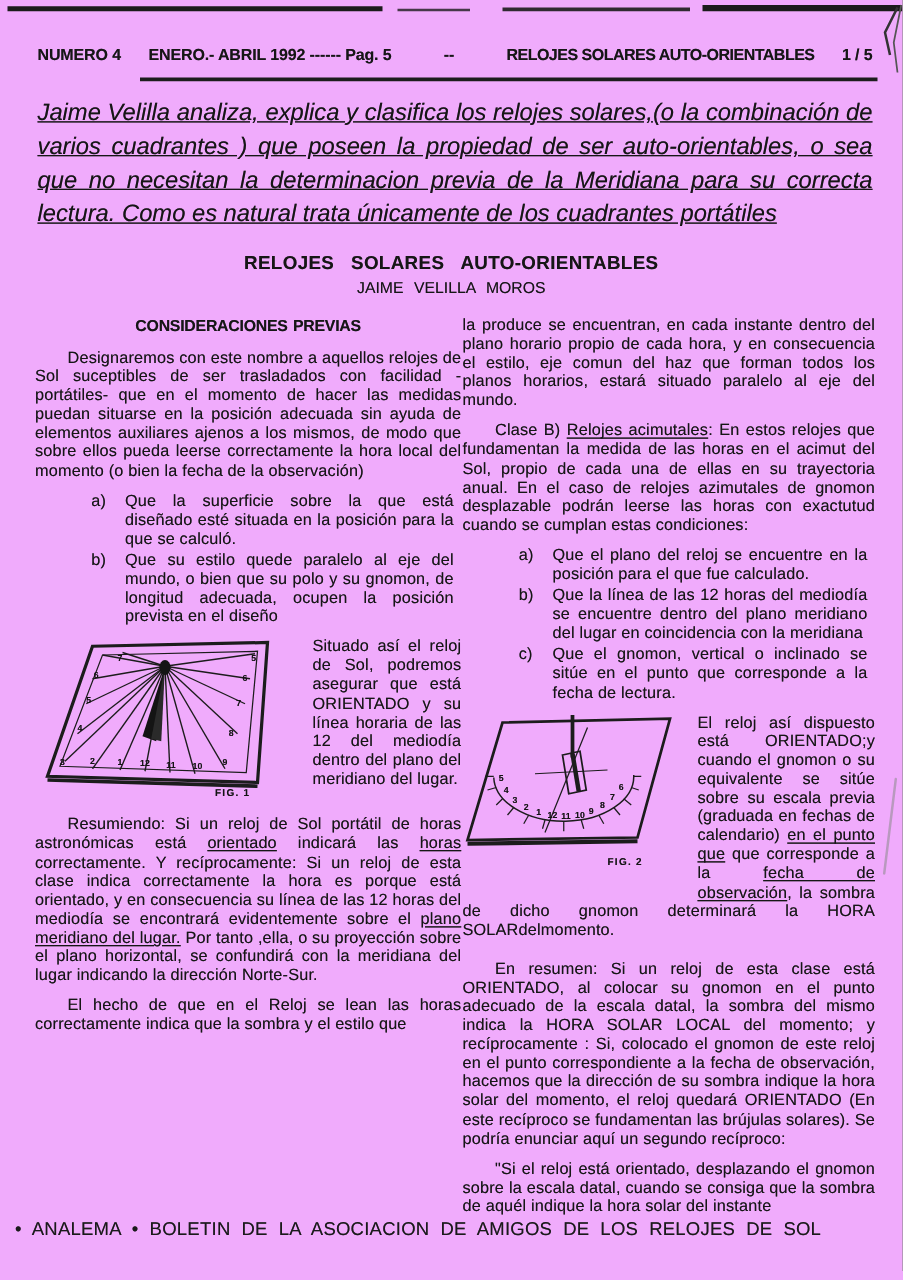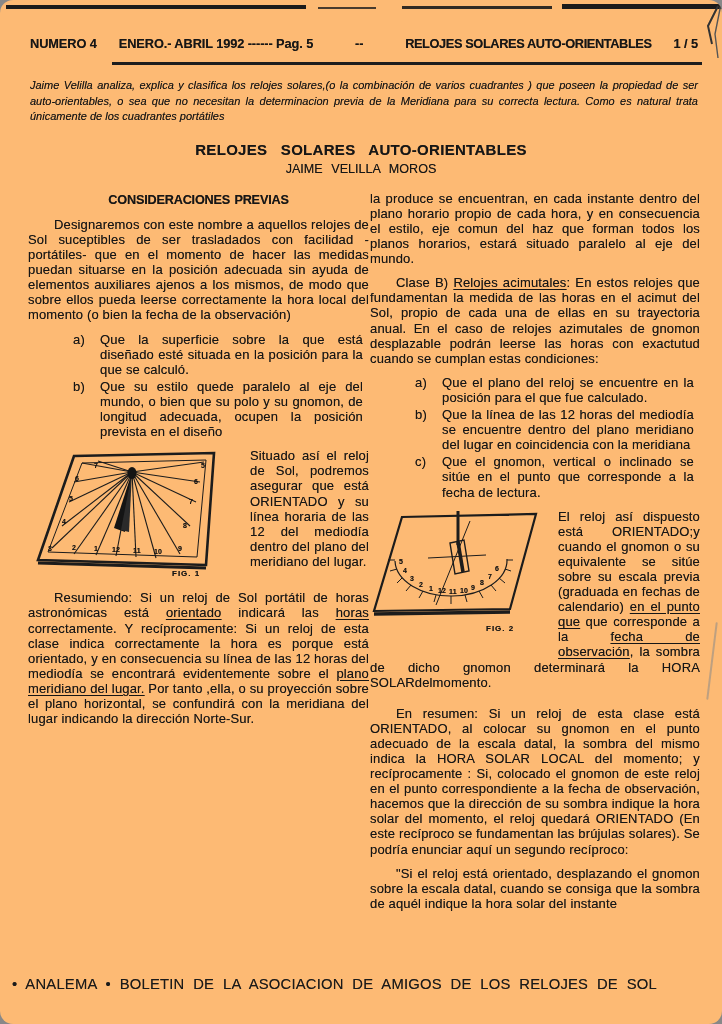--- a/index.html
+++ b/index.html
@@ -1,36 +1,36 @@
 <!DOCTYPE html>
 <html><head>
 <meta charset="utf-8">
 <style>
   html,body{margin:0;padding:0;background:#888;}
-  .page{position:relative;width:722px;height:1024px;background:#fdba74;overflow:hidden;
+  .page{position:relative;width:722px;height:1024px;background:#f0abfc;overflow:hidden;
         font-family:"Liberation Sans",sans-serif;color:#161616;
-        text-shadow:0 0 .4px rgba(20,20,20,.55);border-radius:13px;}
+        text-shadow:0 0 .4px rgba(20,20,20,.55);}
   
   .topline span{position:absolute;background:#1b1b1b;display:block;}
   .seg1{left:6px;top:5px;width:300px;height:4px;}
   .seg2{left:318px;top:7px;width:58px;height:2px;opacity:.8;}
   .seg3{left:402px;top:6px;width:150px;height:3px;opacity:.9;}
   .seg4{left:562px;top:4px;width:160px;height:5px;}
   .corner-svg{position:absolute;right:0;top:0;}
   .edge-smudge{position:absolute;right:9px;top:622px;width:2px;height:78px;background:#8a8a8a;
                transform:rotate(7deg);opacity:.55;border-radius:2px;}
   
   .hdr{display:flex;align-items:baseline;padding:36px 24px 0 30px;font-weight:bold;
        font-size:12.8px;white-space:nowrap;letter-spacing:-.1px;}
   .hdr .gap-s{width:22px;}
   .hdr .gap-f{flex:1;}
   .rule{height:3px;background:#1d1d1d;margin:11px 20px 0 112px;}
   
-  .lead{font-style:italic;font-size:11px;line-height:1.42;margin:13px 24px 16px 30px;
-        text-align:justify;}
+  .lead{font-style:italic;font-size:19px;line-height:1.42;margin:13px 24px 16px 30px;
+        text-align:justify;text-decoration:underline;}
   .title{text-align:center;font-weight:bold;font-size:15px;margin-top:15px;
          word-spacing:9px;letter-spacing:.3px;}
   .byline{text-align:center;font-size:12.6px;margin-top:4px;word-spacing:5px;}
   
   .cols{display:flex;gap:1px;padding:15px 20px 0 28px;}
   .col{font-size:13px;line-height:15.1px;text-align:justify;letter-spacing:.15px;}
   .col.left{width:341px;}
   .col.right{width:330px;}
   .col p{margin:0 0 9px;}
   .ind{text-indent:26px;}
@@ -148,20 +148,21 @@
               <text class="fn" x="161" y="56">7</text>
               <text class="fn" x="155" y="80">8</text>
             </g>
             <text class="cap" x="144" y="128">FIG. 1</text>
           </svg>
         </figure>
         <p>Situado así el reloj de Sol, podremos asegurar que está ORIENTADO y su línea horaria de las 12 del mediodía dentro del plano del meridiano del lugar.</p>
       </div>
 
       <p class="ind clear"><span>Resumiendo: Si un reloj de Sol portátil de horas astronómicas está </span><span class="u">orientado</span><span> indicará las </span><span class="u">horas</span><span> correctamente.  Y recíprocamente: Si un reloj de esta clase indica correctamente la hora es porque está orientado, y en consecuencia su línea de las 12 horas del mediodía se encontrará evidentemente sobre el </span><span class="u">plano meridiano del lugar.</span><span> Por tanto ,ella, o su proyección sobre el plano horizontal, se confundirá con la meridiana del lugar indicando la dirección Norte-Sur.</span></p>
+      <p class="ind">El hecho de que en el Reloj se lean las horas correctamente indica que la sombra y el estilo que</p>
     </div>
 
     <div class="col right">
       <p>la produce se encuentran, en cada instante dentro del plano horario propio de cada hora, y en consecuencia el estilo, eje comun del haz que forman todos los planos horarios, estará situado paralelo al eje del mundo.</p>
       <p class="ind"><span>Clase B) </span><span class="u">Relojes acimutales</span><span>: En estos relojes que fundamentan la medida de las horas en el acimut del Sol, propio de cada una de ellas en su trayectoria anual. En el caso de relojes azimutales de gnomon desplazable podrán leerse las horas con exactutud cuando se cumplan estas condiciones:</span></p>
       <ol class="lst">
         <li>
           <span class="lbl">a)</span>
           <span>Que el plano del reloj se encuentre en la posición para el que fue calculado.</span>
         </li>

